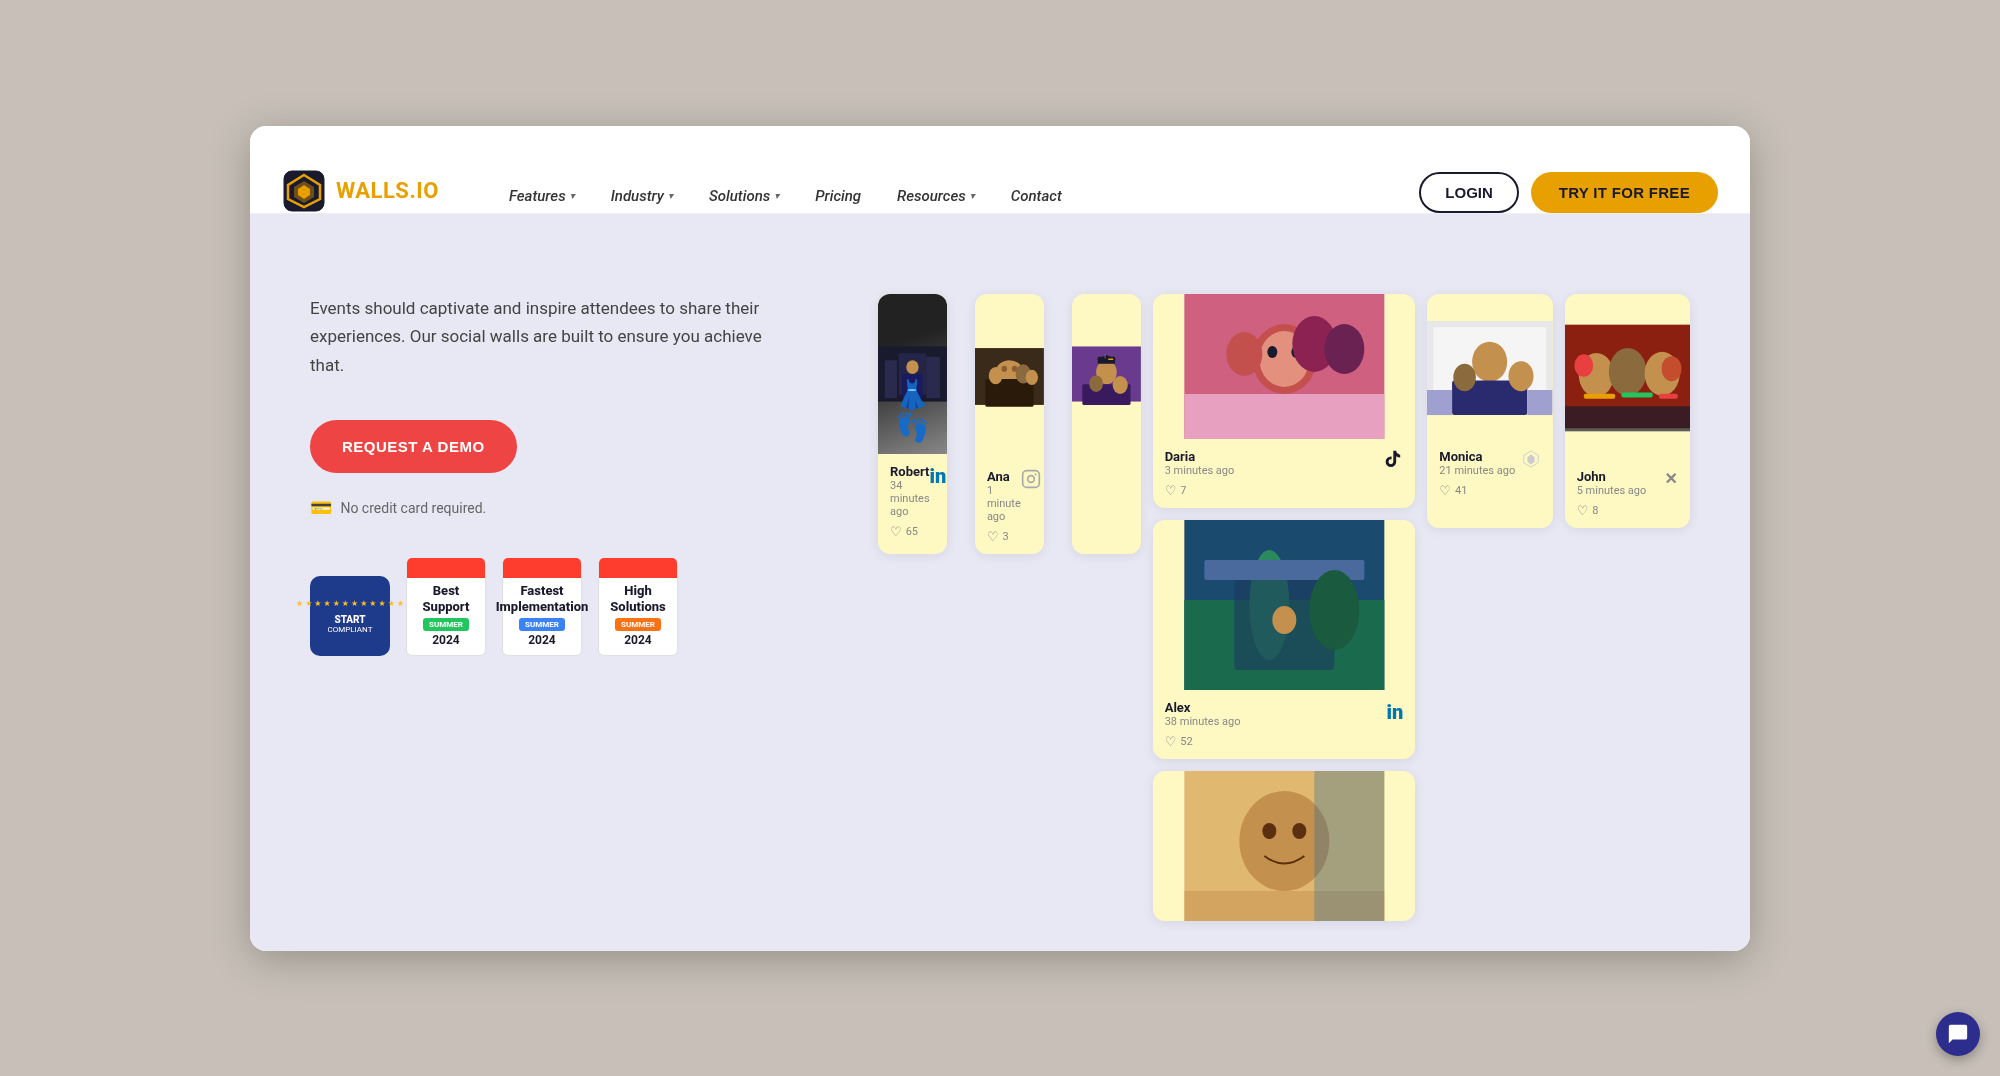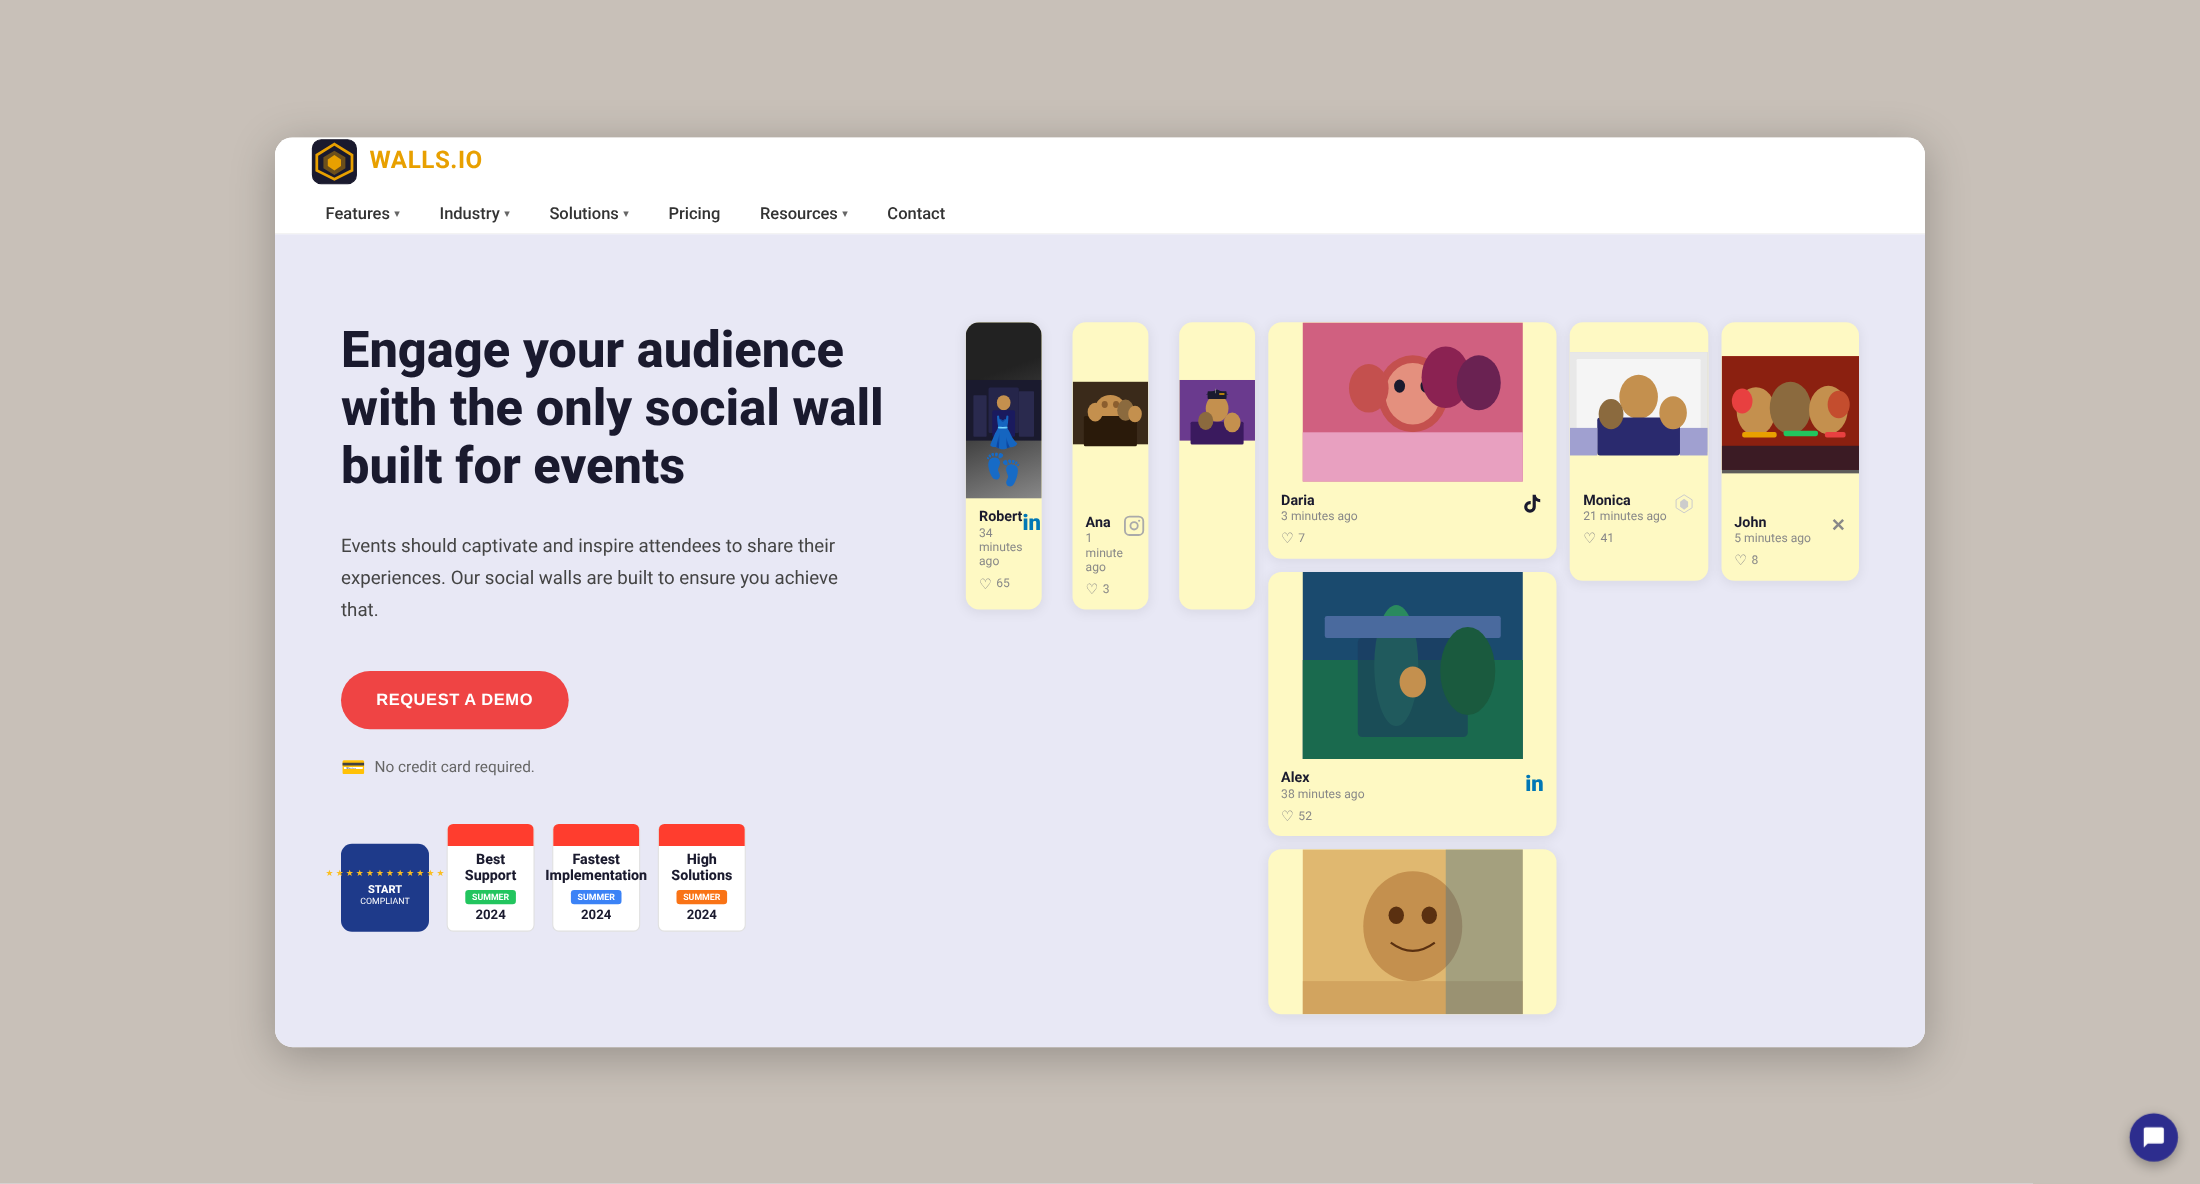--- a/index.html
+++ b/index.html
@@ -18,27 +18,26 @@
       max-width: 100%;
       background: white;
       border-radius: 16px;
       overflow: hidden;
       box-shadow: 0 8px 40px rgba(0,0,0,0.25);
     }
 
     
     .navbar {
       display: flex;
-      align-items: flex-start;
+      align-items: flex-end;
       padding: 0 32px;
       height: 88px;
       background: white;
       border-bottom: 1px solid #f0f0f0;
       gap: 8px;
-      flex-direction: column;
     }
 
     .logo {
       display: flex;
       align-items: center;
       gap: 10px;
       margin-right: 48px;
       text-decoration: none;
     }
 
@@ -56,20 +55,21 @@
 
     .logo-text span {
       color: #e8a000;
     }
 
     .nav-links {
       display: flex;
       align-items: center;
       gap: 8px;
       flex: 1;
+      font-style: italic;
     }
 
     .nav-item {
       display: flex;
       align-items: center;
       gap: 4px;
       padding: 8px 14px;
       font-size: 15px;
       font-weight: 500;
       color: #333;
@@ -435,21 +435,20 @@
 
     <div class="nav-actions">
       <button class="btn-login">LOGIN</button>
       <button class="btn-try">TRY IT FOR FREE</button>
     </div>
   </nav>
 
   <section class="hero">
 
     <div class="hero-left">
-      <h1 class="hero-heading">Engage your audience with the only social wall built for events</h1>
       <p class="hero-sub">Events should captivate and inspire attendees to share their experiences. Our social walls are built to ensure you achieve that.</p>
 
       <div class="hero-buttons">
         <button class="btn-demo">REQUEST A DEMO</button>
       </div>
 
       <div class="no-credit">
         <span class="no-credit-icon">💳</span>
         <span>No credit card required.</span>
       </div>

